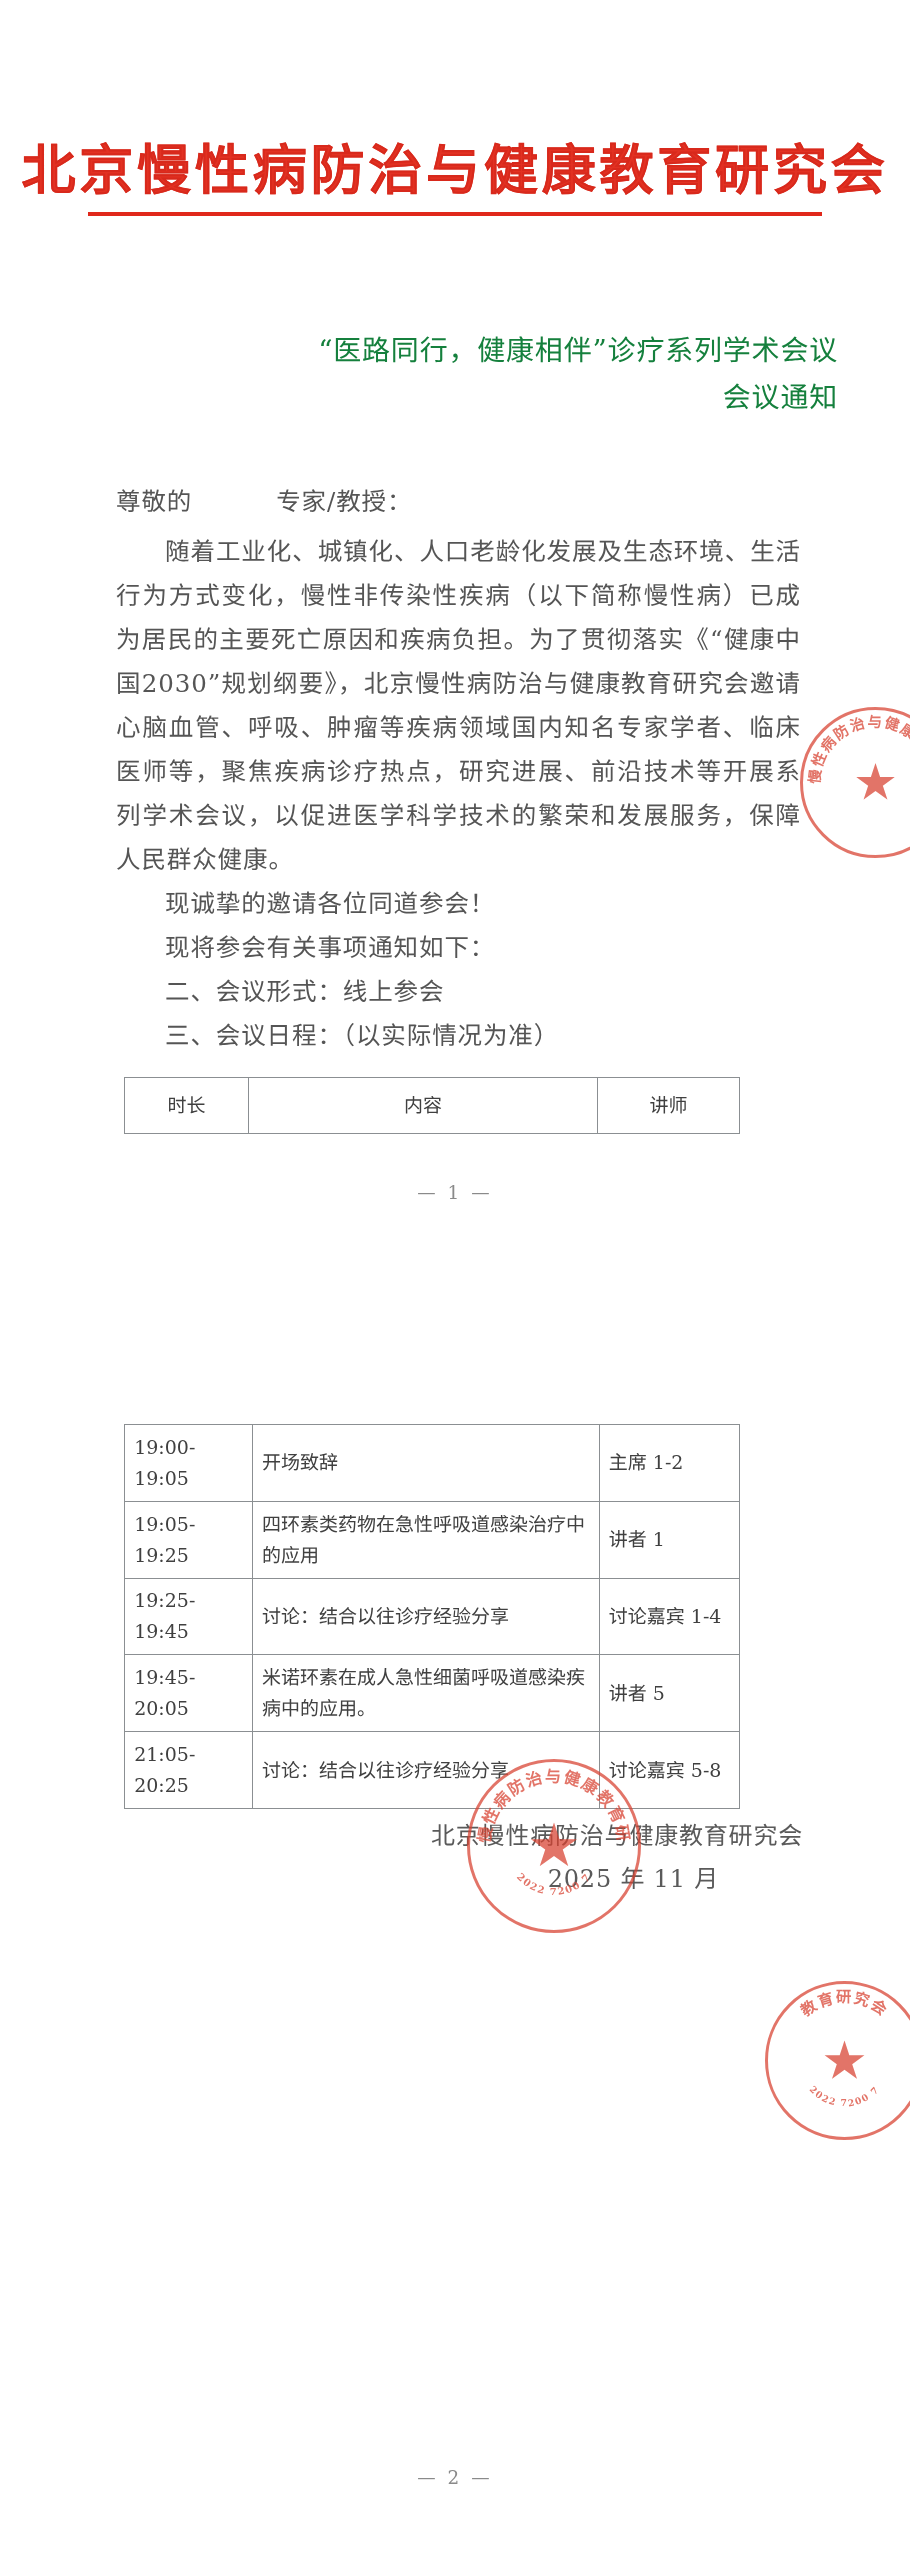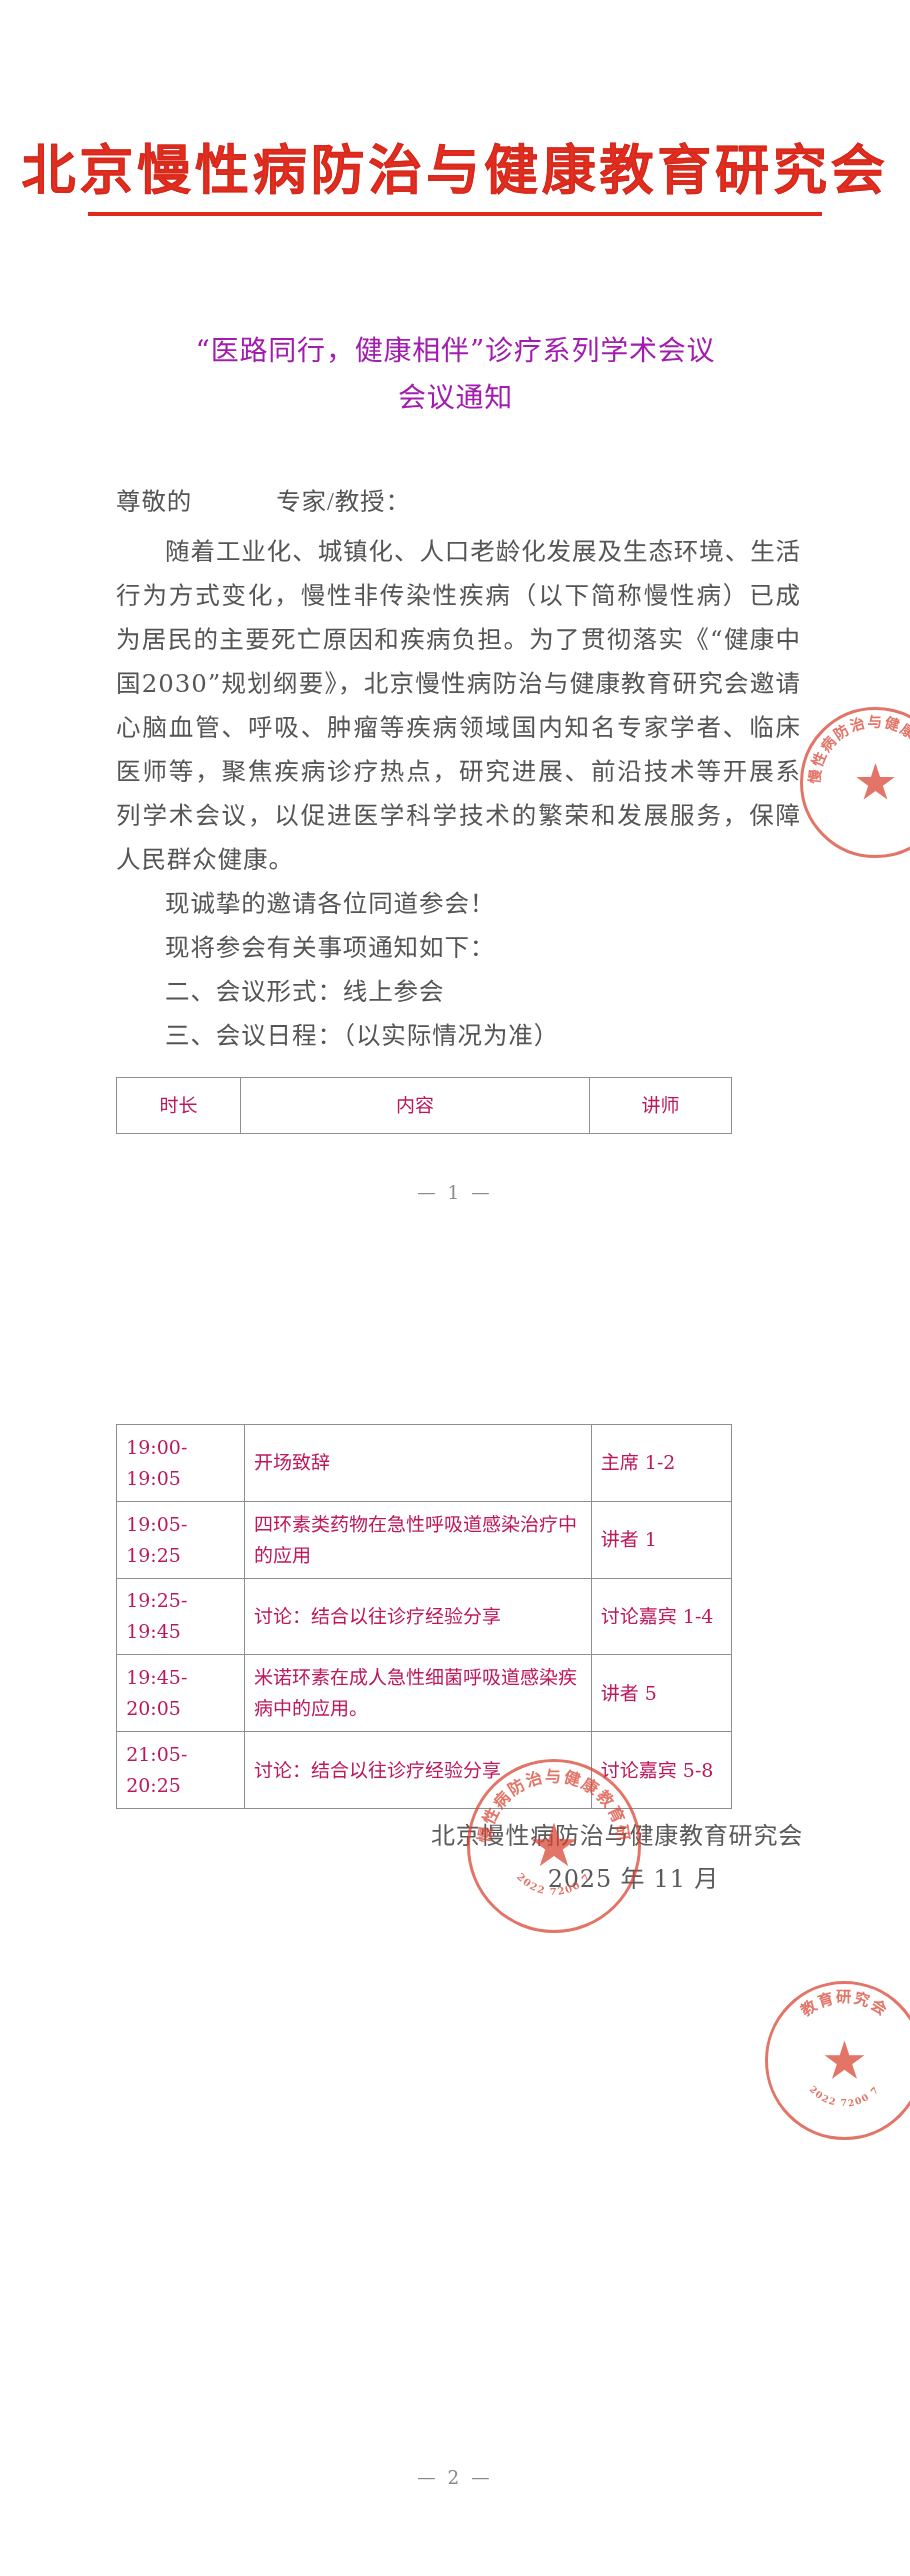--- a/index.html
+++ b/index.html
@@ -49,59 +49,59 @@
     height: 3.8px;
     background: #e0281b;
   }
 
   
   .doc-title {
     position: absolute;
     top: 327px;
     left: 73px;
     width: 765px;
-    text-align: center;
+    text-align: right;
     font-size: 28px;
     line-height: 47px;
-    color: #a21caf;
+    color: #15803d;
     letter-spacing: 0.8px;
     font-family: "DejaVu Serif", "Liberation Serif", serif;
   }
   .doc-title .ln2 { display: block; }
 
   
   .body-block {
     position: absolute;
     top: 480px;
     left: 116px;
     width: 685px;
     color: #555555;
     font-size: 24.5px;
     line-height: 44px;
     letter-spacing: 0.9px;
     font-family: "DejaVu Serif", "Liberation Serif", serif;
   }
-  .salutation { margin-bottom: 6.1px; font-family: Liberation Serif, serif; }
+  .salutation { margin-bottom: 6.1px; }
   .salutation .gap { display: inline-block; width: 84px; }
   .para {
     text-align: justify;
     text-justify: inter-ideograph;
     text-indent: 49px;
     margin: 0;
   }
   .line { margin: 0; text-indent: 49px; }
 
   
   .sched-table {
     position: absolute;
     border-collapse: collapse;
     font-size: 19px;
-    color: #be185d;
+    color: #404040;
     width: 616px;
-    left: 116px;
+    left: 124px;
     font-family: "DejaVu Serif", "Liberation Serif", serif;
   }
   .sched-table td, .sched-table th {
     border: 0.8px solid #8b8f92;
     padding: 6.9px 9.2px;
     font-weight: normal;
     vertical-align: middle;
     line-height: 31px;
   }
   .sched-table .col-time  { width: 115px; }

